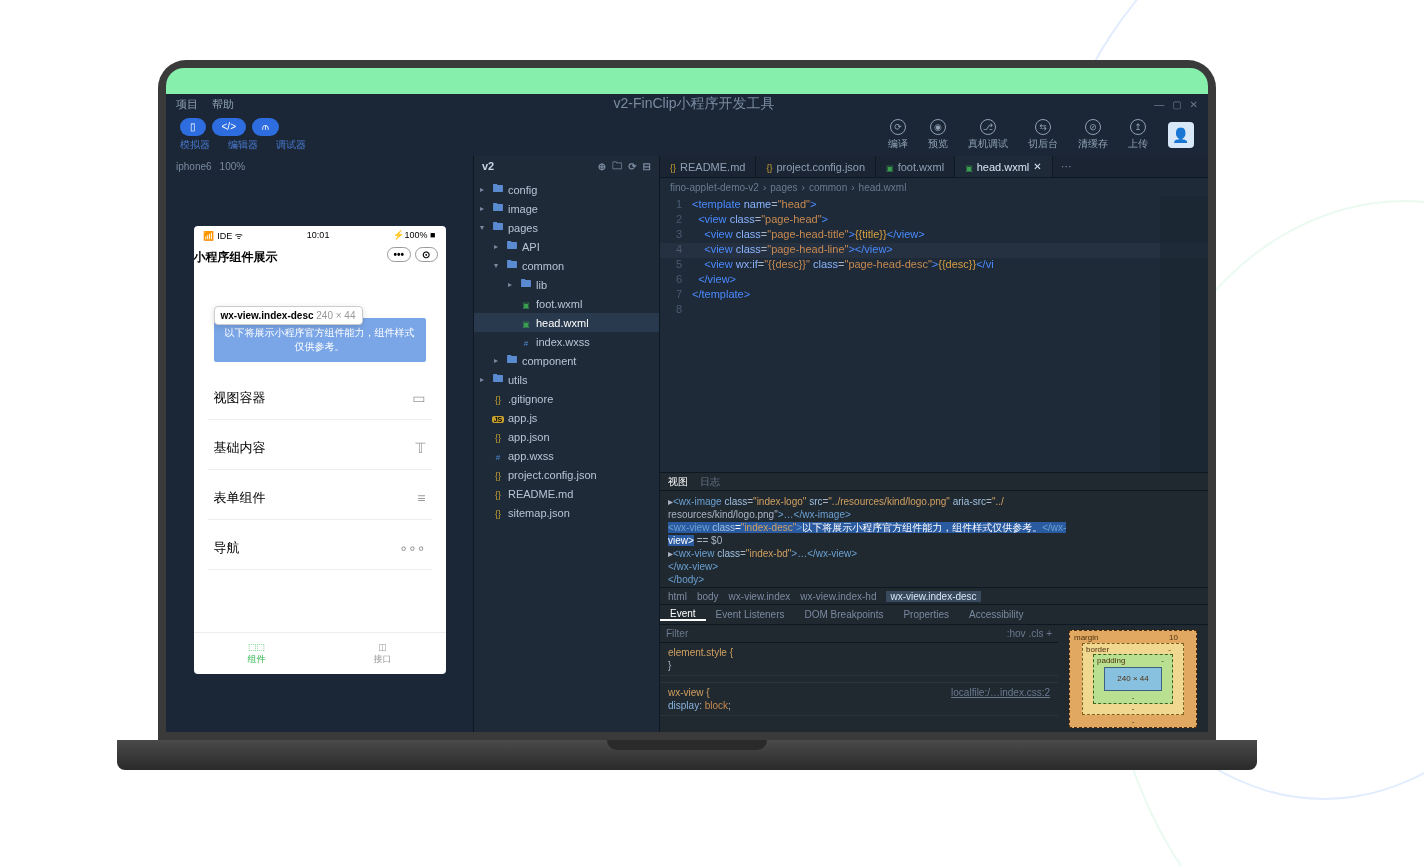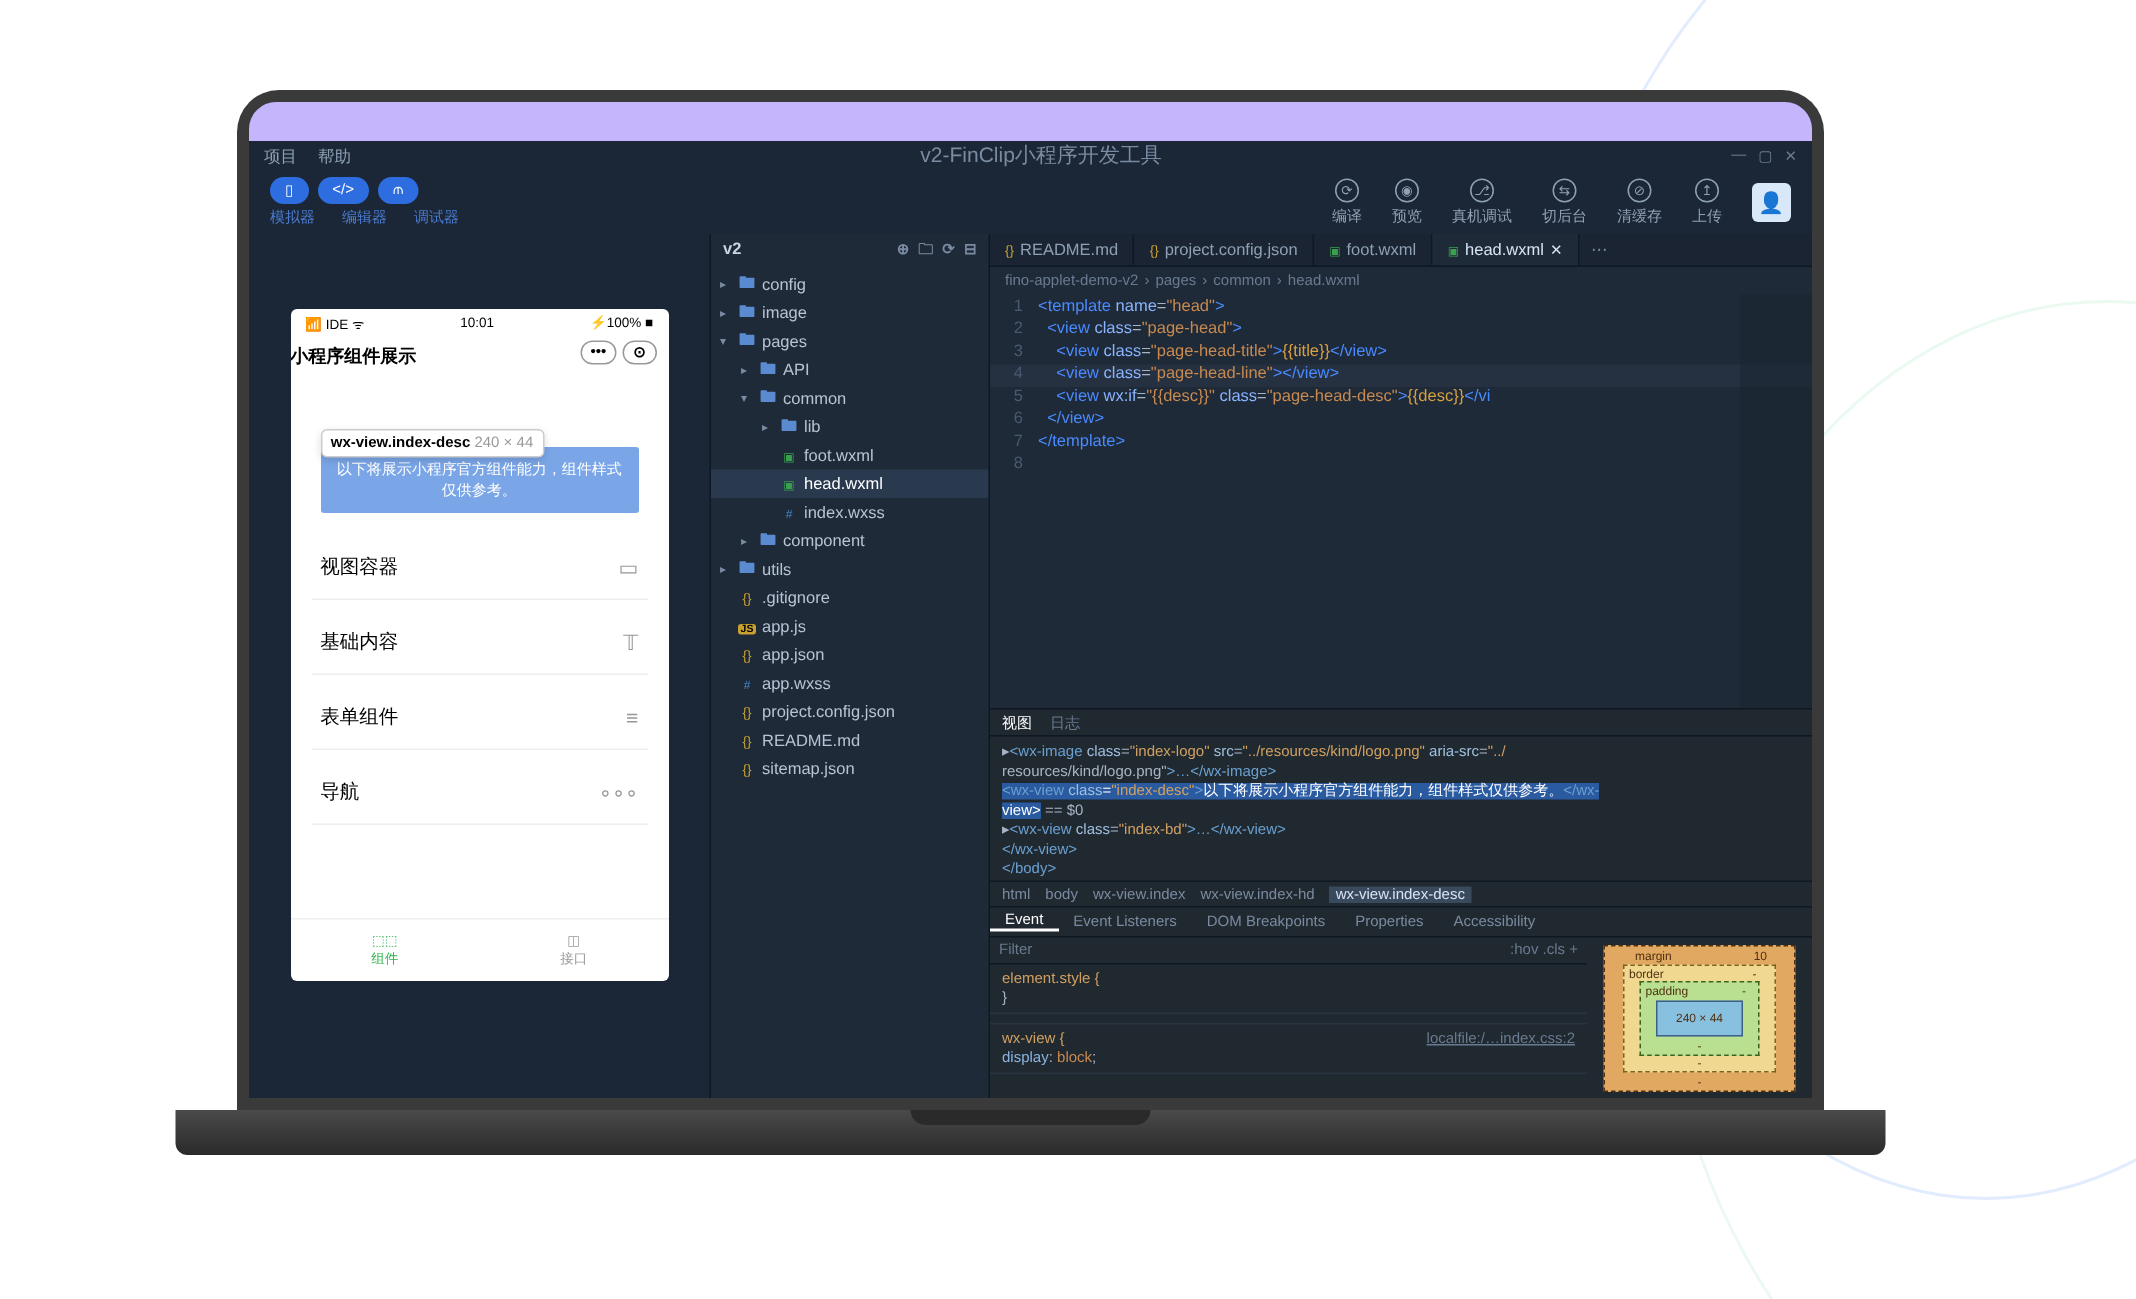--- a/index.html
+++ b/index.html
@@ -6,21 +6,21 @@
 body { background: #fff; width: 1424px; height: 866px; position: relative; overflow: hidden; }
 
 
 .bg-curve-1 { position: absolute; right: -200px; top: -100px; width: 600px; height: 900px; border: 2px solid #a8c8ff; border-radius: 50%; opacity: 0.35; }
 .bg-curve-2 { position: absolute; right: -280px; top: 200px; width: 600px; height: 800px; border: 2px solid #c4f0d4; border-radius: 50%; opacity: 0.35; }
 
 
 .laptop { position: absolute; left: 158px; top: 60px; width: 1058px; height: 740px; }
 .laptop-body { width: 100%; height: 680px; background: #3a3a3a; border-radius: 28px 28px 0 0; padding: 8px; position: relative; }
 .laptop-camera { position: absolute; top: 14px; left: 50%; transform: translateX(-50%); width: 6px; height: 6px; border-radius: 50%; background: #555; }
-.laptop-screen { width: 100%; height: 100%; background: #c4b5fd; border-radius: 18px 18px 0 0; overflow: hidden; position: relative; }
+.laptop-screen { width: 100%; height: 100%; background: #86efac; border-radius: 18px 18px 0 0; overflow: hidden; position: relative; }
 .laptop-base { width: 1140px; height: 30px; background: linear-gradient(#4a4a4a,#2a2a2a); margin-left: -41px; border-radius: 0 0 8px 8px; position: relative; }
 .laptop-notch { position: absolute; left: 50%; top: 0; transform: translateX(-50%); width: 160px; height: 10px; background: #2a2a2a; border-radius: 0 0 12px 12px; }
 
 
 .ide { position: absolute; inset: 26px 0 0 0; background: #1b2736; color: #a8b4c4; font-size: 11px; display: flex; flex-direction: column; }
 
 
 .menubar { height: 20px; display: flex; align-items: center; padding: 0 10px; gap: 14px; color: #8fa0b4; }
 .menubar .title { flex: 1; text-align: center; color: #7a8aa0; font-size: 14px; }
 .win-ctrl { display: flex; gap: 8px; font-size: 10px; color: #6a7a90; }
@@ -120,21 +120,21 @@
 .dt-css { flex: 1; padding: 0; font-family: Consolas, monospace; }
 .dt-filter { height: 18px; border-bottom: 1px solid #0e1822; display: flex; align-items: center; padding: 0 6px; color: #6a7a90; }
 .dt-filter .hov { margin-left: auto; }
 .dt-rule { padding: 3px 8px; border-bottom: 1px solid #2a3440; line-height: 13px; }
 .dt-rule .sel { color: #d0a060; }
 .dt-rule .prop { color: #8ab4e0; }
 .dt-rule .val { color: #c88a50; }
 .dt-rule .src { float: right; color: #6a7a90; text-decoration: underline; }
 .dt-box { width: 150px; padding: 8px; display: flex; align-items: center; justify-content: center; }
 .bm { width: 128px; height: 98px; background: #e0a860; position: relative; font-size: 8px; color: #503010; display: flex; align-items: center; justify-content: center; border: 1px dashed #503010; }
-.bm .lbl { position: absolute; top: 2px; left: 20px; }
+.bm .lbl { position: absolute; top: 2px; left: 4px; }
 .bb { width: 102px; height: 72px; background: #f0d890; display: flex; align-items: center; justify-content: center; border: 1px dashed #806020; position: relative; }
 .bp { width: 80px; height: 50px; background: #b8e090; display: flex; align-items: center; justify-content: center; border: 1px dashed #406020; position: relative; }
 .bc { width: 58px; height: 24px; background: #88c0e0; display: flex; align-items: center; justify-content: center; border: 1px solid #406080; }
 .side-num { position: absolute; font-size: 8px; }
 </style>
 </head>
 <body>
 
 <div class="bg-curve-2"></div>
 <div class="bg-curve-1"></div>
@@ -200,20 +200,24 @@
                 <span class="ic">↥</span>
                 <span>上传</span>
               </div>
               <div class="avatar">👤</div>
             </div>
         </div>
 
         <div class="main">
 
           <div class="sim-col">
+            <div class="sim-head">
+              <span>iphone6</span>
+              <span>100%</span>
+            </div>
             <div class="sim-body">
               <div class="phone">
                 <div class="ph-status">
                   <span>📶 IDE ᯤ</span>
                   <span>10:01</span>
                   <span>⚡100% ■</span>
                 </div>
                 <div class="ph-nav">
                   <span>小程序组件展示</span>
                   <span class="ph-caps">

